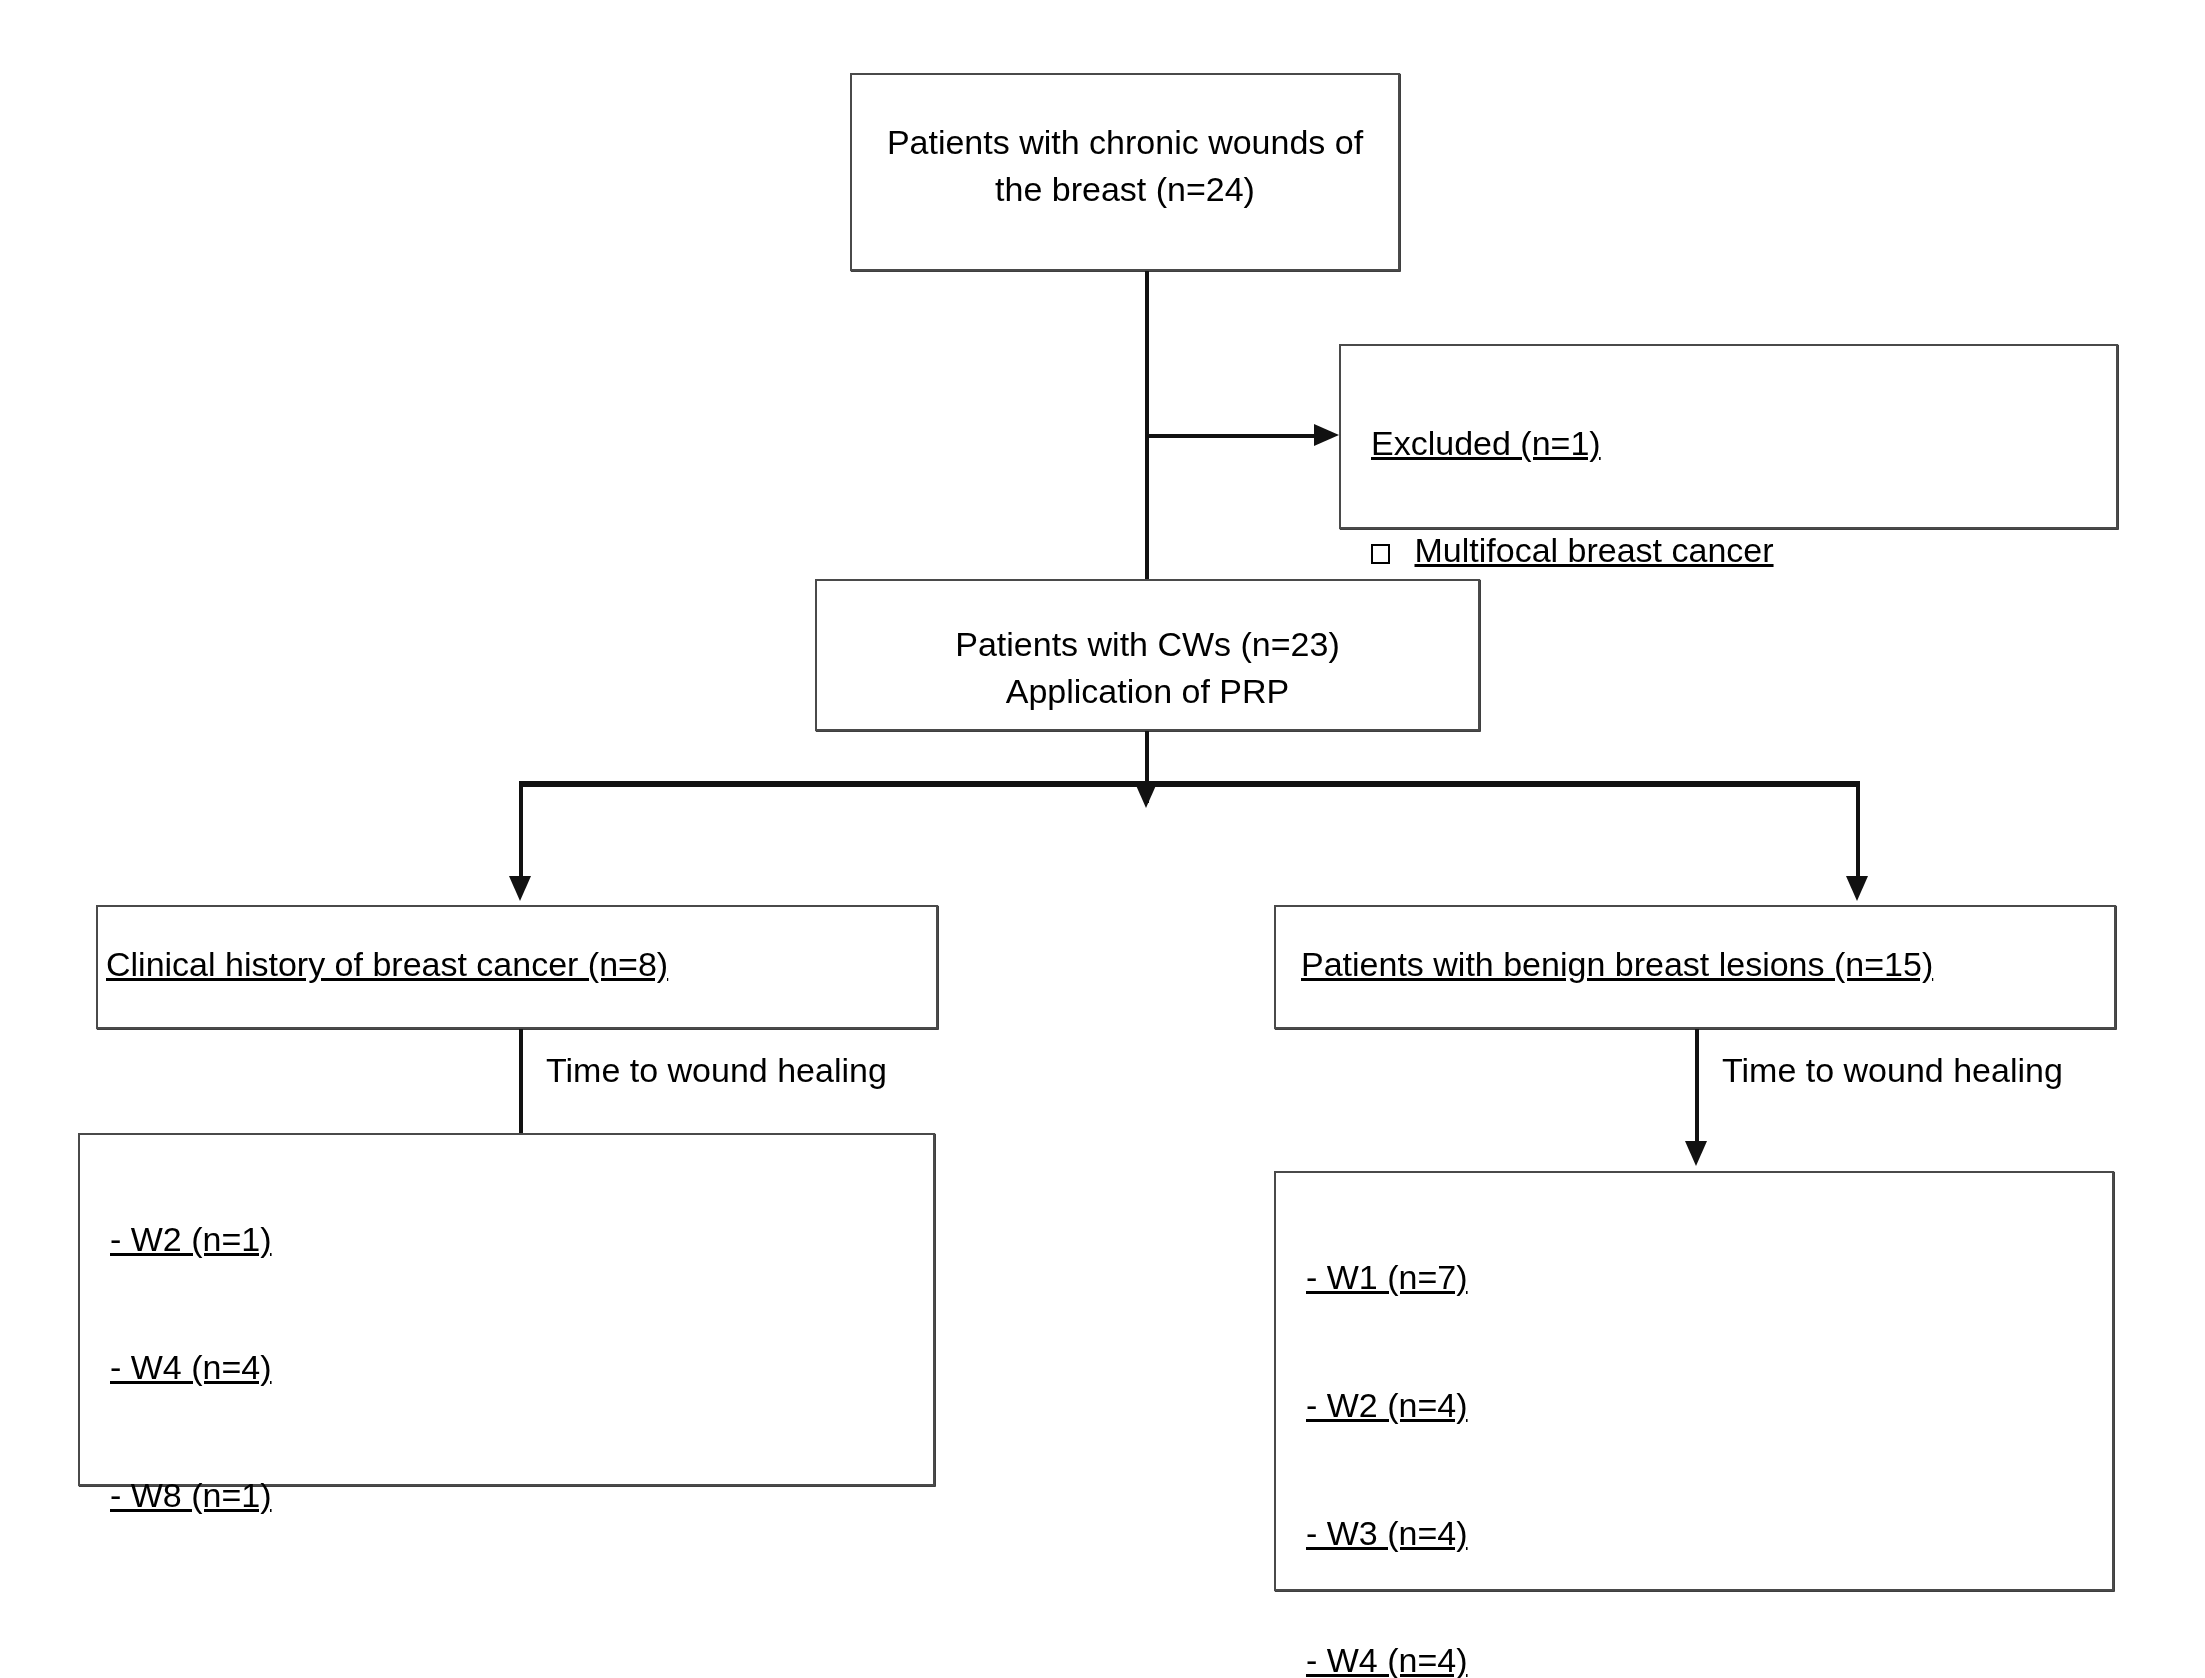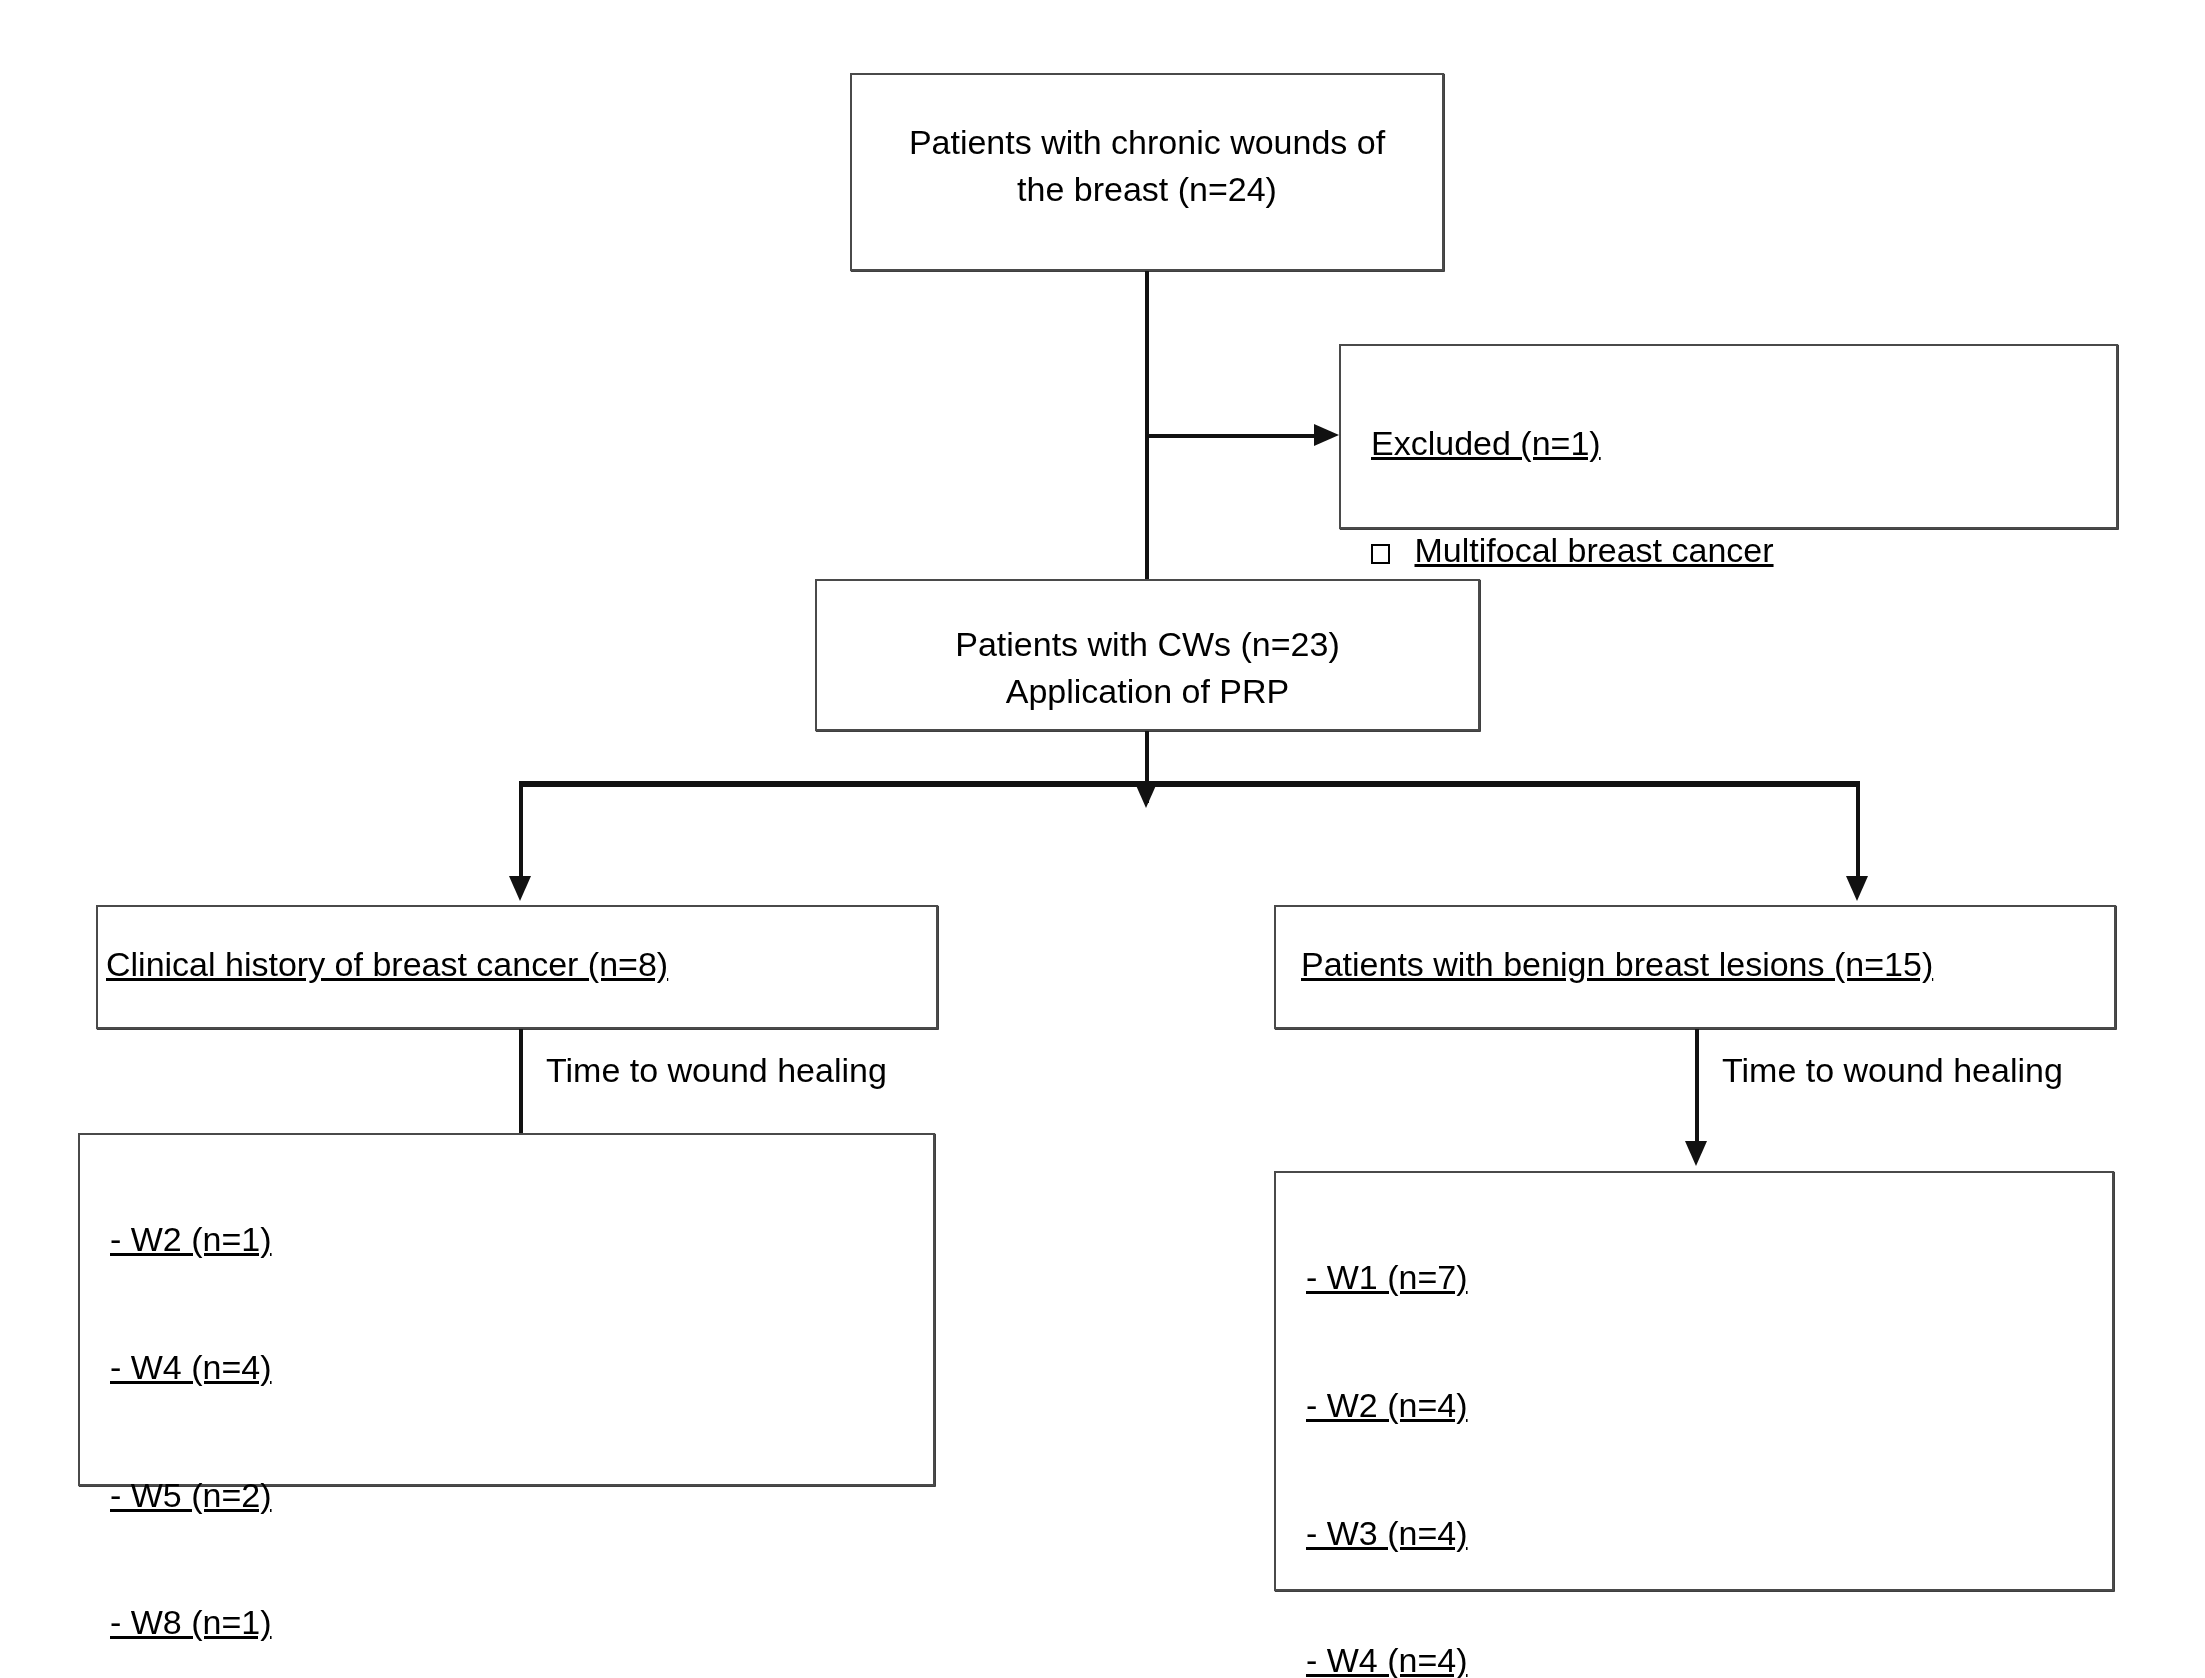--- a/index.html
+++ b/index.html
@@ -36,21 +36,21 @@
   }
   .node.center .txt {
     text-align: center;
   }
   .node.left .txt {
     text-align: left;
     text-decoration: underline;
   }
 
   
-  #node-top        { left: 850px; top: 73px;   width: 594px;  height: 198px; }
+  #node-top        { left: 850px; top: 73px;   width: 550px;  height: 198px; }
   #node-top .txt   { top: 44px; }
 
   #node-excluded   { left: 1339px; top: 344px;  width: 779px;  height: 185px; }
   #node-excluded .txt { top: 27px; padding-left: 30px; font-size: 34px; }
   .excl-line { display: block; }
   .excl-bullet-row { display: flex; align-items: baseline; gap: 25px; margin-top: 13.5px; }
   .bullet-square {
     display: inline-block;
     width: 18.5px;
     height: 20px;
@@ -174,21 +174,20 @@
   <span class="edge-label" style="left:546px; top:1051px;">Time to wound healing</span>
 
   <div class="vline" style="left:1695px; top:1029px; height:118px;"></div>
   <div class="arrow-down" style="left:1685px; top:1141px;"></div>
   <span class="edge-label" style="left:1722px; top:1051px;">Time to wound healing</span>
 
   <div class="node left" id="node-left-res">
     <div class="txt">
       <span class="res-item">- W2 (n=1)</span>
       <span class="res-item">- W4 (n=4)</span>
-      <span class="res-item">- W5 (n=2)</span>
       <span class="res-item">- W8 (n=1)</span>
     </div>
   </div>
 
   <div class="node left" id="node-right-res">
     <div class="txt">
       <span class="res-item">- W1 (n=7)</span>
       <span class="res-item">- W2 (n=4)</span>
       <span class="res-item">- W3 (n=4)</span>
       <span class="res-item">- W4 (n=4)</span>

